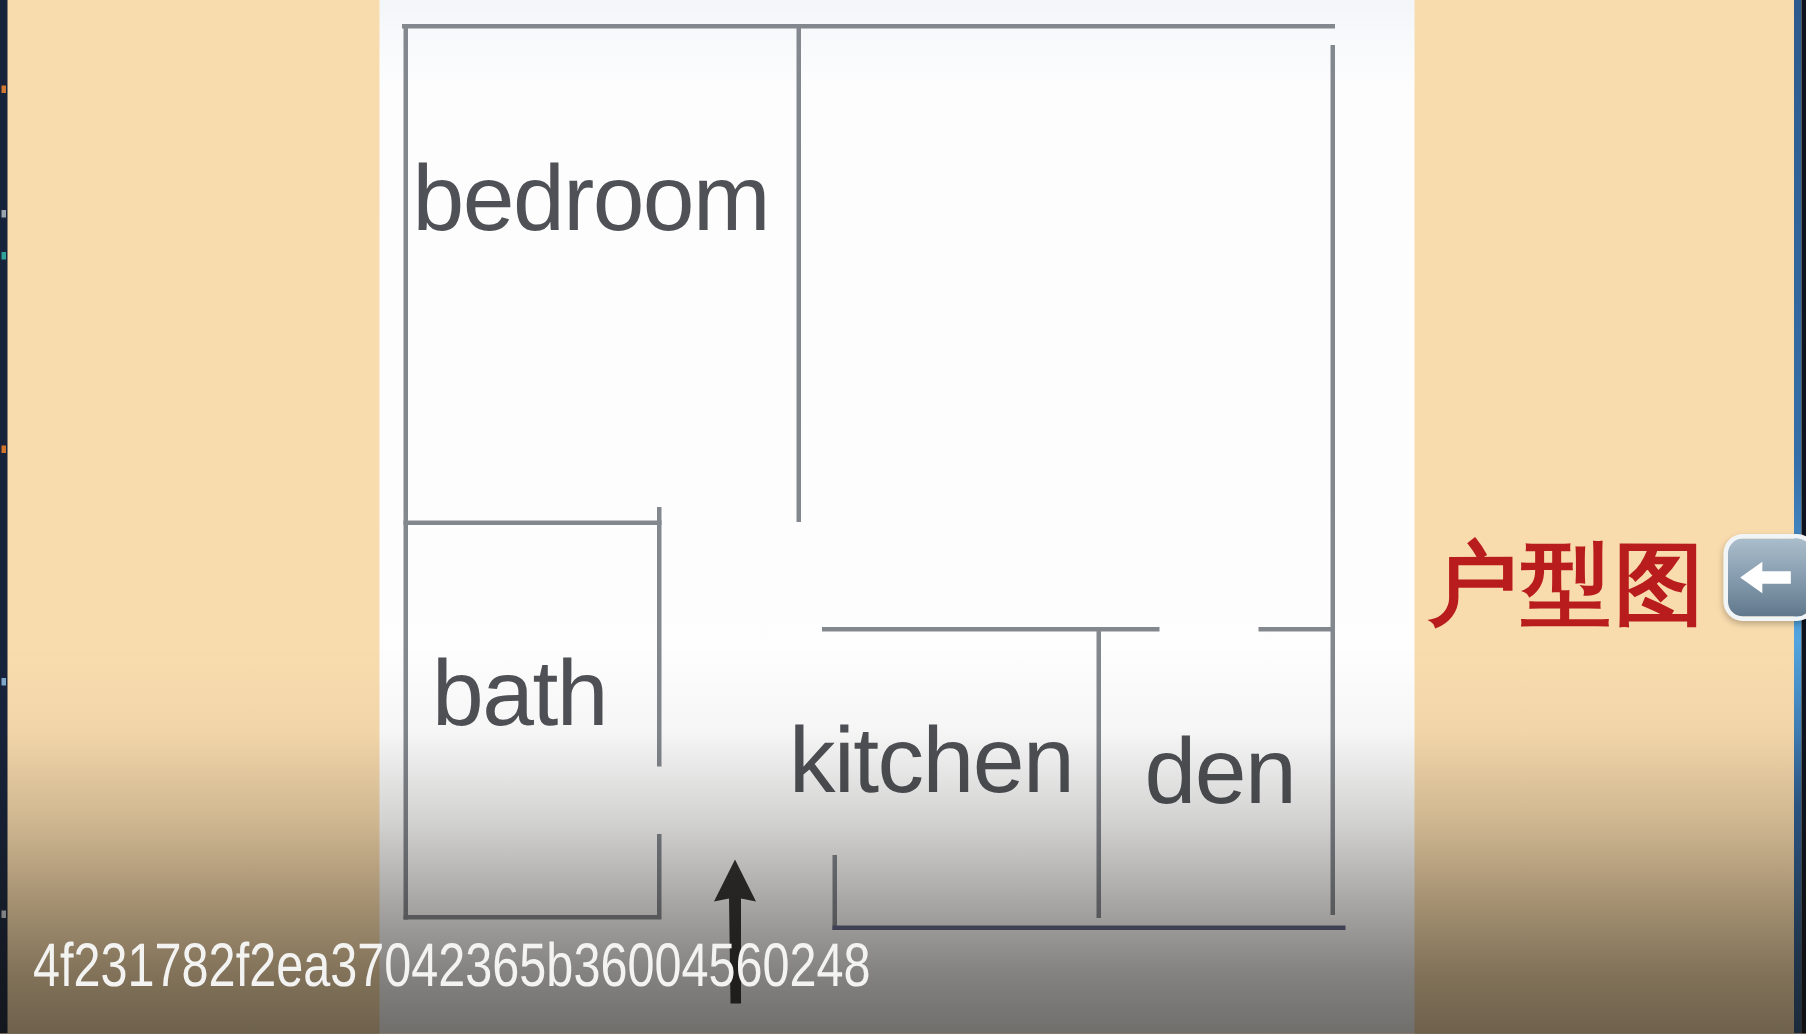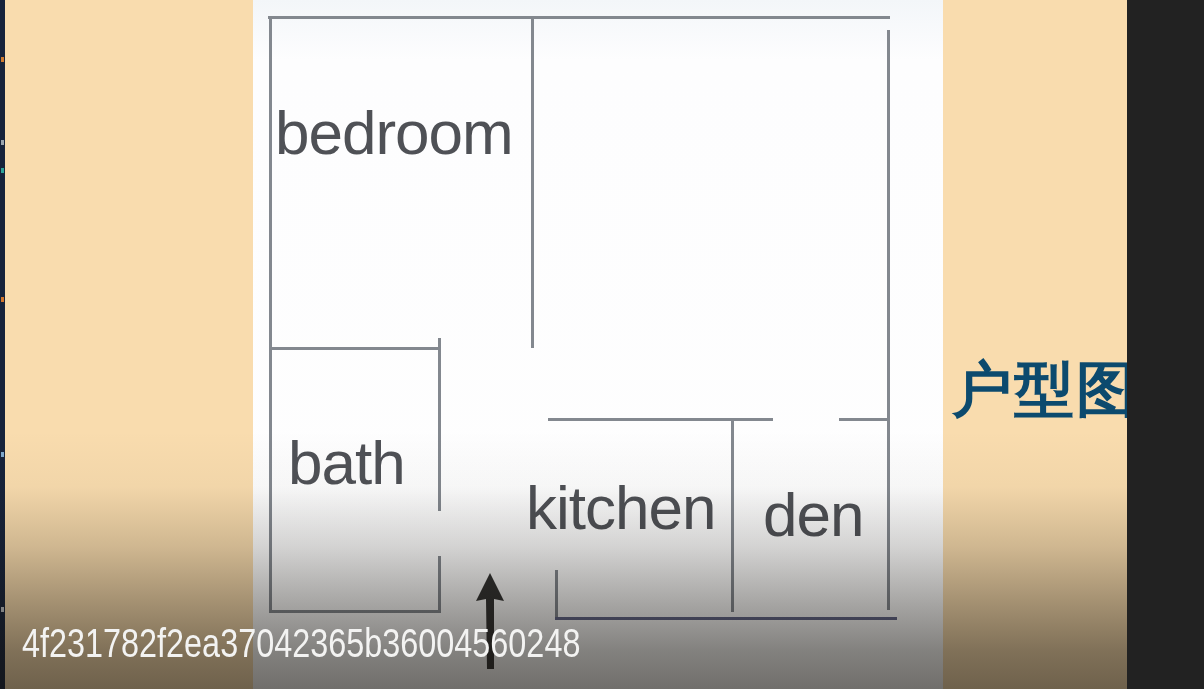--- a/index.html
+++ b/index.html
@@ -1,22 +1,21 @@
 <!DOCTYPE html>
 <html><head>
 <meta charset="utf-8">
 <style>
   html,body{margin:0;padding:0;background:#222;}
   .stage{
     position:relative;
-    width:1099px;height:689px;
+    width:1204px;height:689px;
     background:#f9dcae;
     overflow:hidden;
     font-family:"Liberation Sans",sans-serif;
-    padding-left:28px;
   }
   
   .sheet{
     position:absolute;left:253px;top:0;width:690px;height:689px;
     background:linear-gradient(180deg,#f3f6f9 0px,#fdfdfe 60px,#fefefe 100%);
   }
   .wall{position:absolute;background:#83888f;}
   .wall.accent{background:#606489;}
   .room-label{
     position:absolute;
@@ -51,21 +50,21 @@
   .watermark{
     position:absolute;left:22px;top:620px;
     color:#f3f3f2;
     font-size:41px;font-weight:400;
     transform:scaleX(0.79);
     transform-origin:left top;
     white-space:nowrap;
   }
   .caption{
     position:absolute;left:952px;top:350px;
-    color:#0c4a6e;
+    color:#b91c1c;
     font-size:60px;font-weight:bold;
     letter-spacing:2px;
     white-space:nowrap;
   }
   .back-button{
     position:absolute;left:1149px;top:356px;
     width:62px;height:58px;
     box-sizing:border-box;
     border:3px solid #f2f5f7;
     border-radius:13px;

